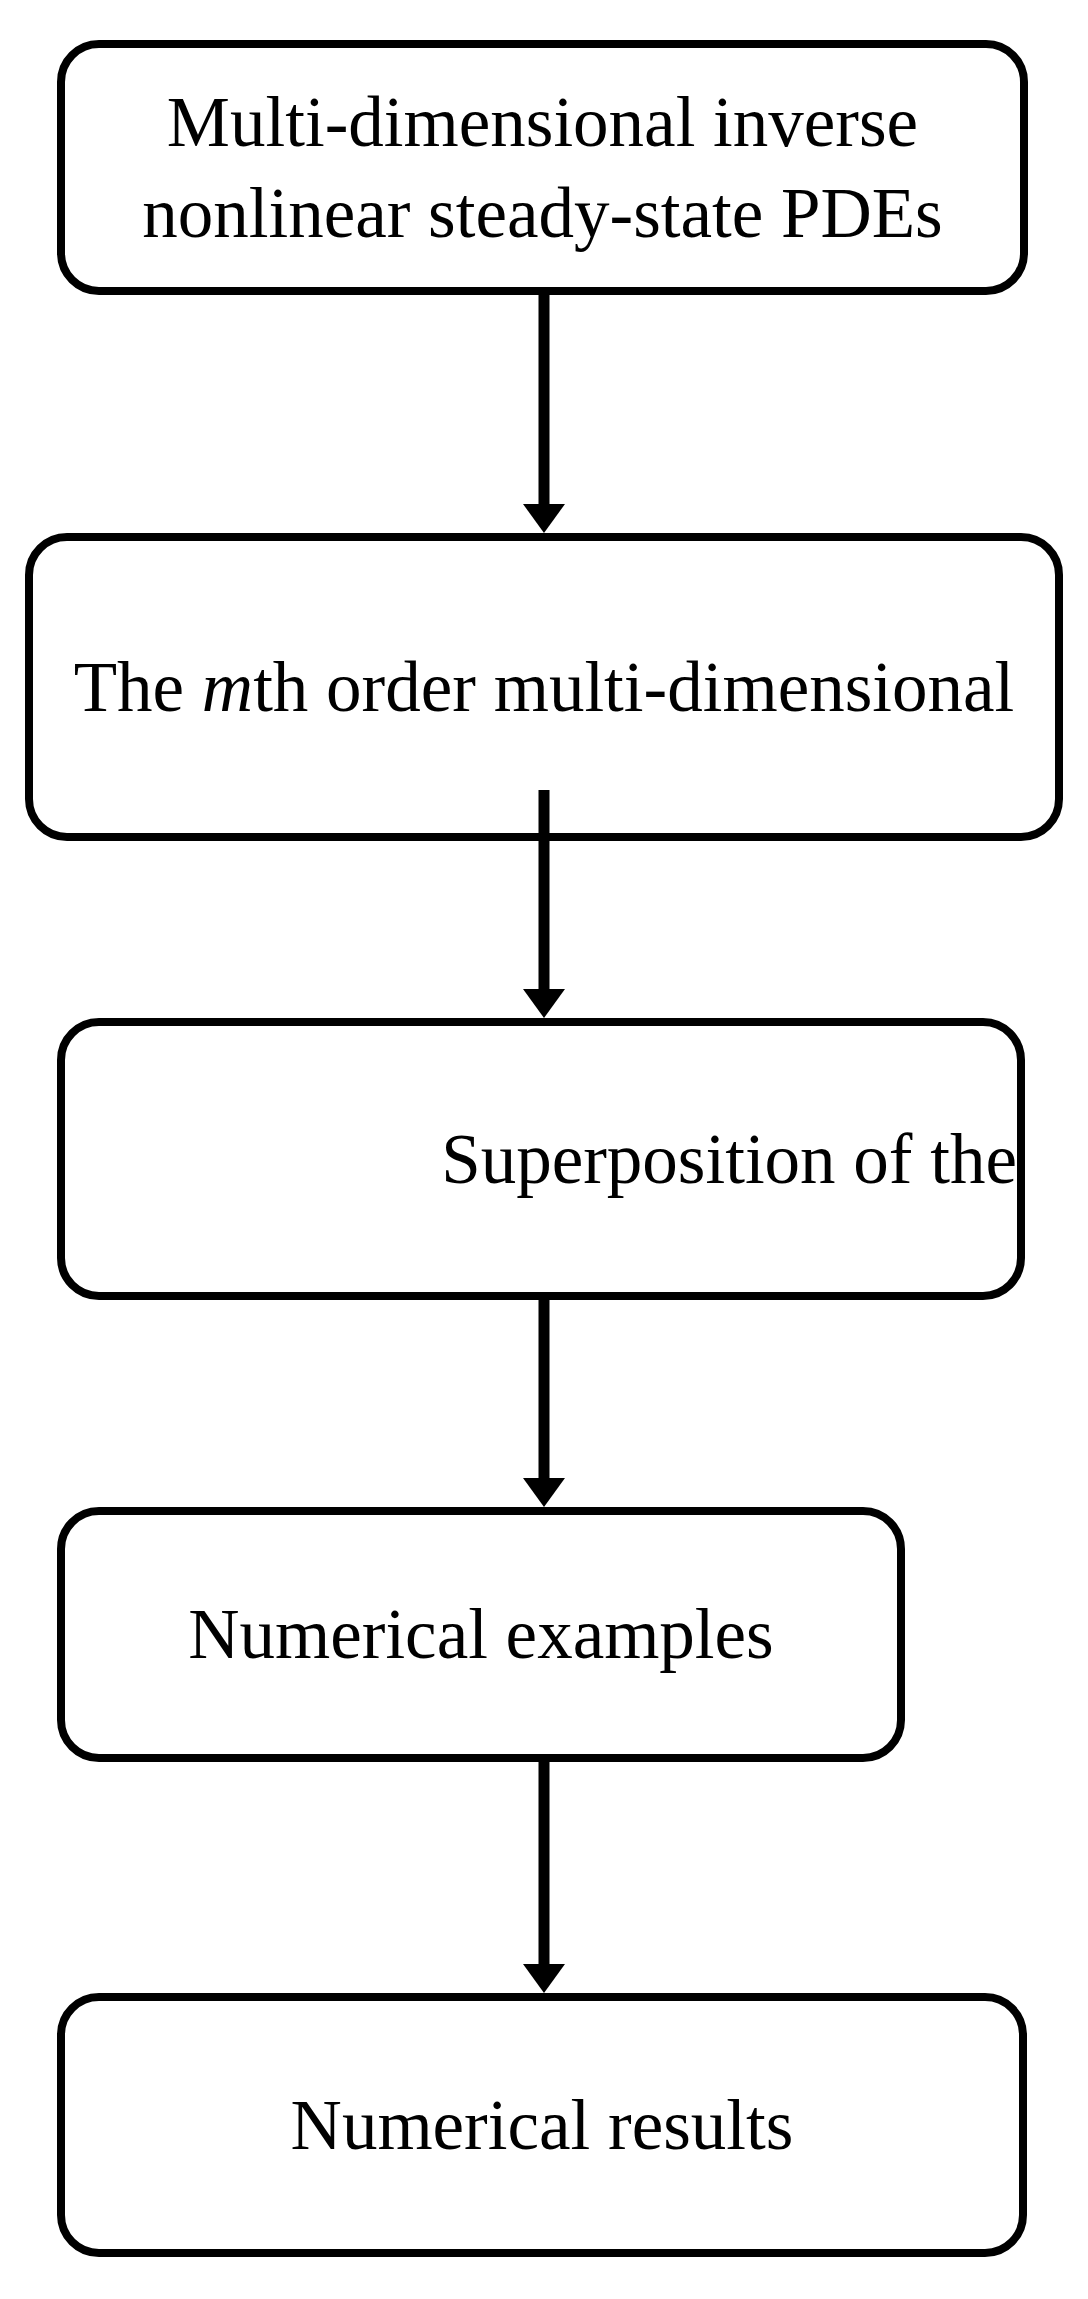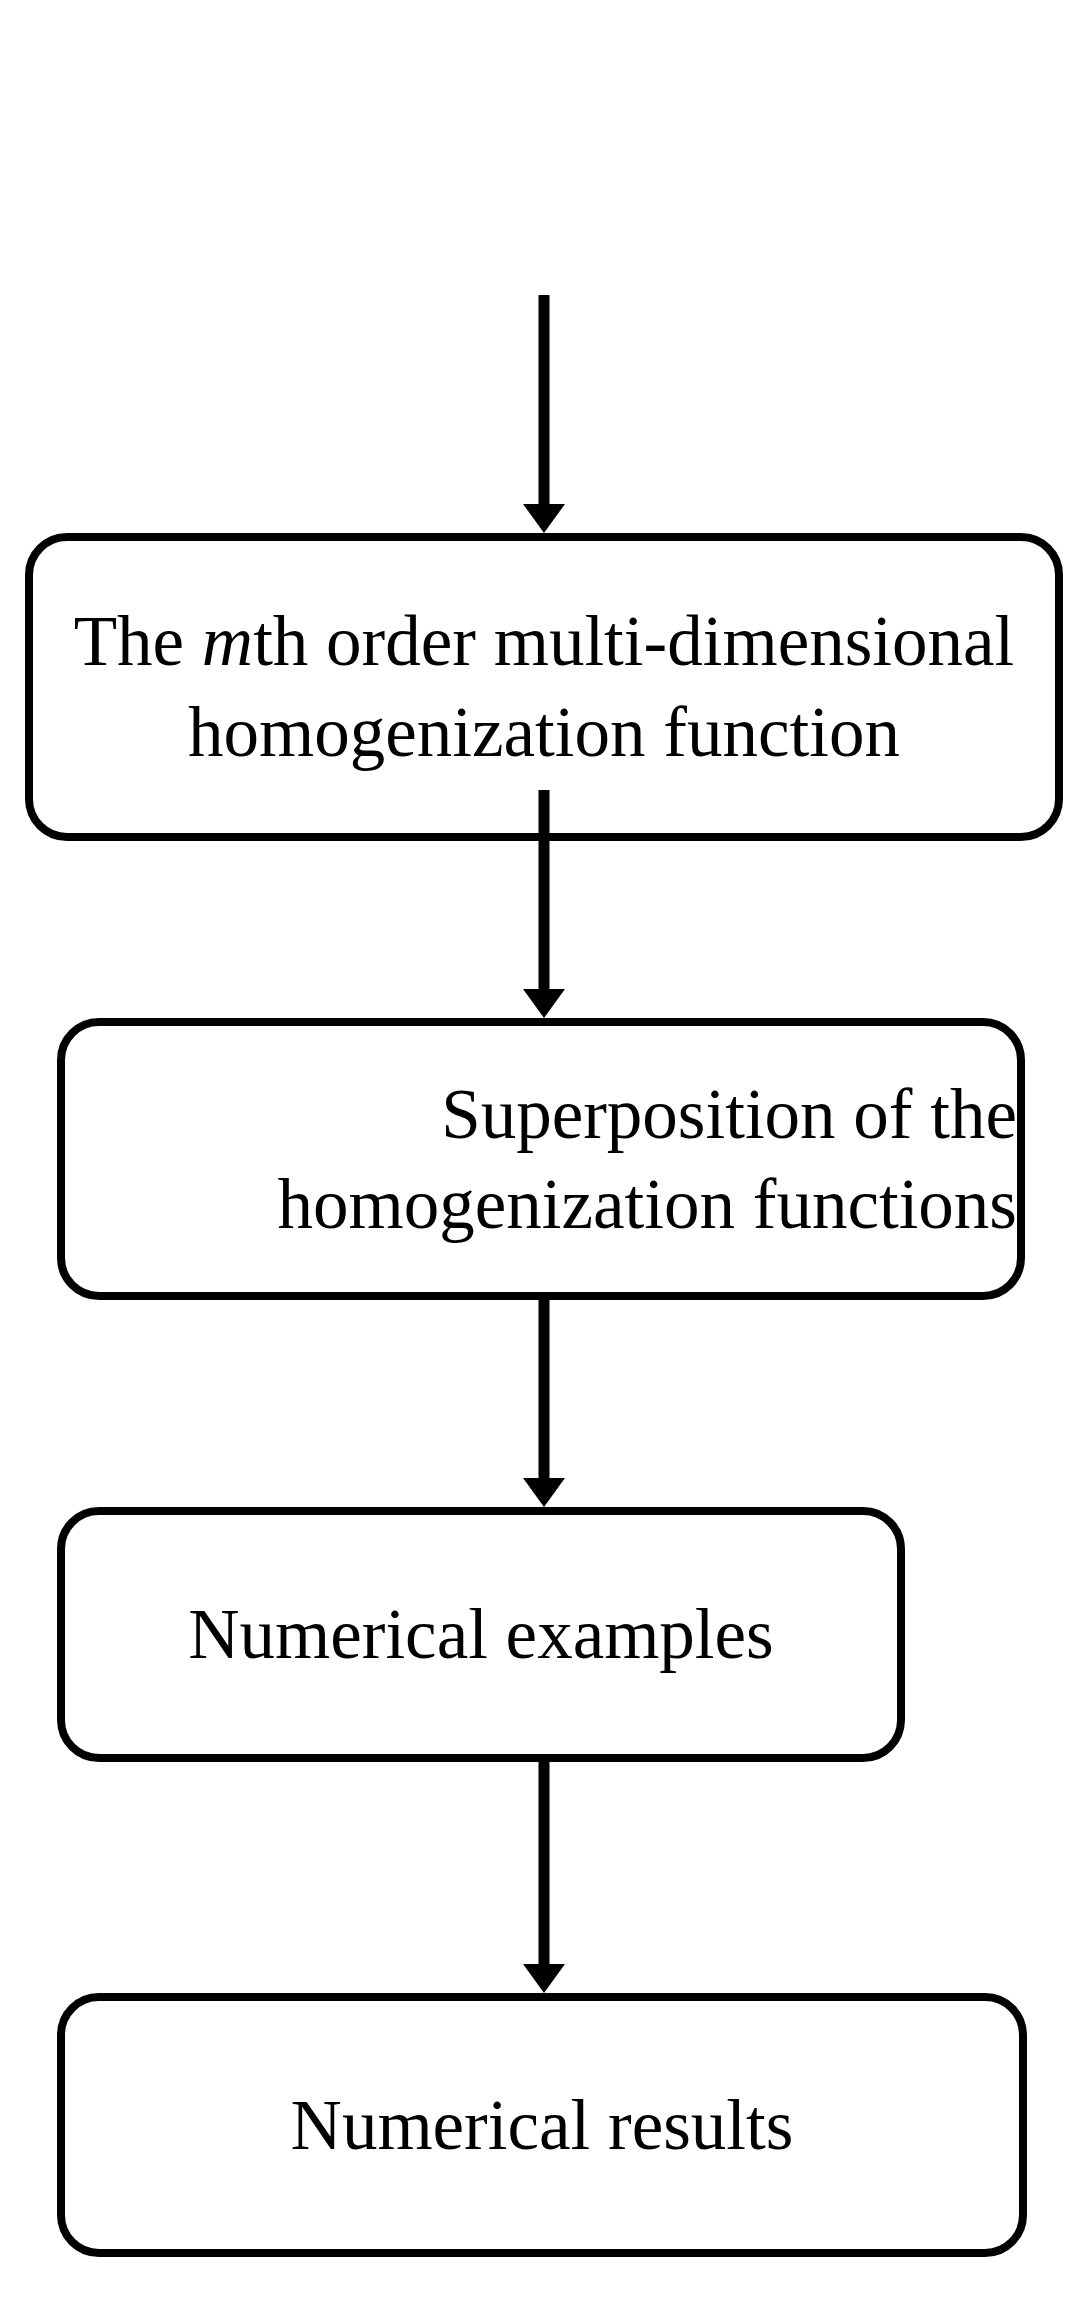--- a/index.html
+++ b/index.html
@@ -72,39 +72,41 @@
   #arrow-0 { left: 544px; top: 295px;  height: 238px; }
   #arrow-1 { left: 544px; top: 790px;  height: 228px; }
   #arrow-2 { left: 544px; top: 1300px; height: 207px; }
   #arrow-3 { left: 544px; top: 1762px; height: 231px; }
 </style>
 </head>
 <body>
 
 <div class="canvas">
 
+  <div class="flow-box" id="box-0">
+    <div class="line">Multi-dimensional inverse</div>
+    <div class="line">nonlinear steady-state PDEs</div>
+  </div>
 
   <div class="arrow" id="arrow-0">
     <div class="shaft"></div>
     <div class="head"></div>
   </div>
 
   <div class="flow-box" id="box-1">
     <div class="line"><span>The </span><span class="italic">m</span><span>th order multi-dimensional</span></div>
-    <div class="line">homogenization function</div>
   </div>
 
   <div class="arrow" id="arrow-1">
     <div class="shaft"></div>
     <div class="head"></div>
   </div>
 
   <div class="flow-box" id="box-2">
     <div class="line">Superposition of the</div>
-    <div class="line">homogenization functions</div>
   </div>
 
   <div class="arrow" id="arrow-2">
     <div class="shaft"></div>
     <div class="head"></div>
   </div>
 
   <div class="flow-box" id="box-3">
     <div class="line">Numerical examples</div>
   </div>

